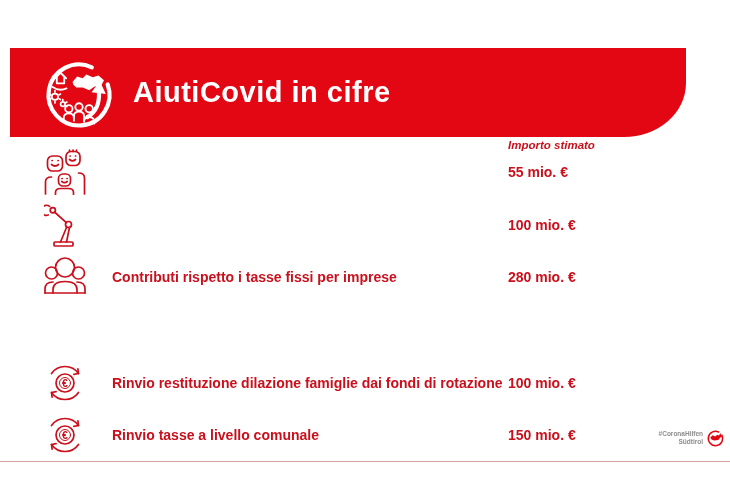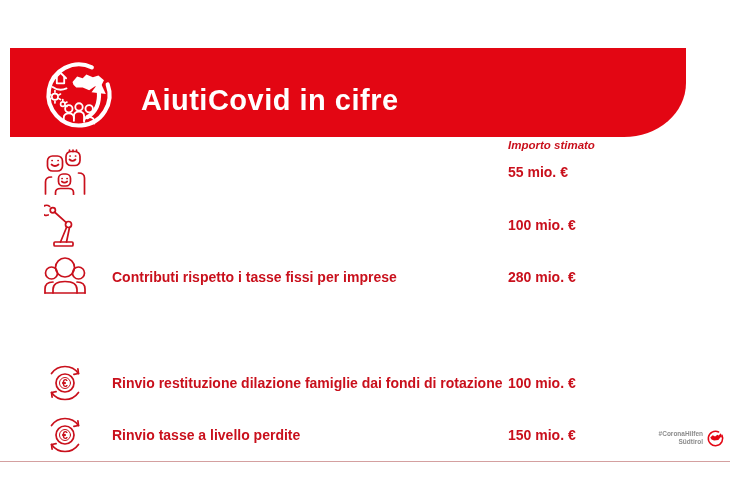--- a/index.html
+++ b/index.html
@@ -3,21 +3,21 @@
 <meta charset="utf-8">
 <style>
   html,body{margin:0;padding:0;background:#fff;}
   body{font-family:"Liberation Sans", sans-serif;}
   .slide{position:relative;width:730px;height:491px;background:#ffffff;overflow:hidden;}
 
   
   .banner{position:absolute;left:10px;top:48px;width:676px;height:89px;
           background:#e30613;border-bottom-right-radius:62px 54px;}
   .banner .logo{position:absolute;left:32px;top:8px;width:74px;height:76px;}
-  .banner h1{position:absolute;left:123px;top:0;height:89px;margin:8px;
+  .banner h1{position:absolute;left:123px;top:0;height:89px;margin:0;
              display:flex;align-items:center;color:#ffffff;font-size:29px;
              font-weight:bold;letter-spacing:0.5px;white-space:nowrap;}
 
   
   .col-header{position:absolute;left:508px;top:139px;color:#c9101c;
               font-size:11.5px;font-weight:bold;font-style:italic;text-align:center;}
 
   
   .row{position:absolute;left:0;width:730px;height:52px;display:flex;align-items:center;}
   .row .row-icon{position:absolute;left:44px;width:42px;height:46px;color:#c9101c;}
@@ -147,21 +147,21 @@
       <g class="ln">
         <circle cx="21" cy="23" r="9"></circle>
         <circle cx="21" cy="23" r="5.5" stroke-width="1"></circle>
         <path d="M7.5 13.5 A16.5 16.5 0 0 1 34.5 13.5"></path>
         <path d="M34.5 13.5 l-0.6 -4.6 M34.5 13.5 l-4.6 0.8"></path>
         <path d="M34.5 32.5 A16.5 16.5 0 0 1 7.5 32.5"></path>
         <path d="M7.5 32.5 l0.6 4.6 M7.5 32.5 l4.6 -0.8"></path>
       </g>
       <text x="21" y="26.8" font-size="10.5" font-weight="bold" text-anchor="middle" fill="currentColor">€</text>
     </svg>
-    <span class="row-label">Rinvio tasse a livello perdite</span>
+    <span class="row-label">Rinvio tasse a livello comunale</span>
     <span class="row-amount">150 mio. €</span>
   </div>
 
   <div class="footer-divider"></div>
   <div class="footer-brand">
     <div class="txt">
       <div>#CoronaHilfen</div>
       <div>Südtirol</div>
     </div>
     <svg viewBox="0 0 20 20">

